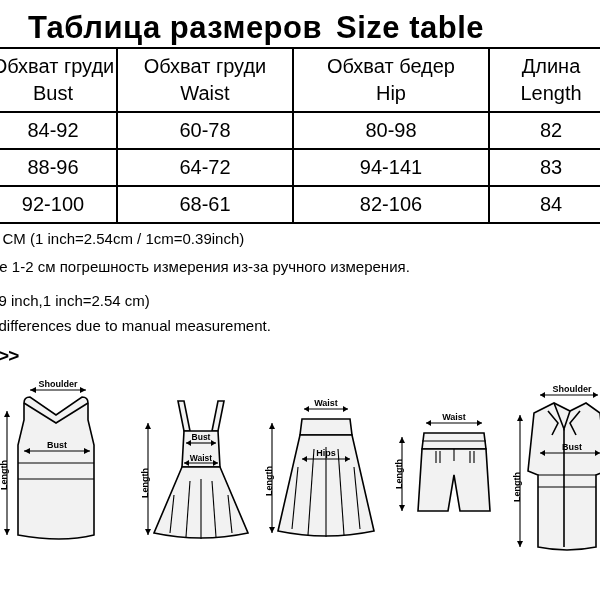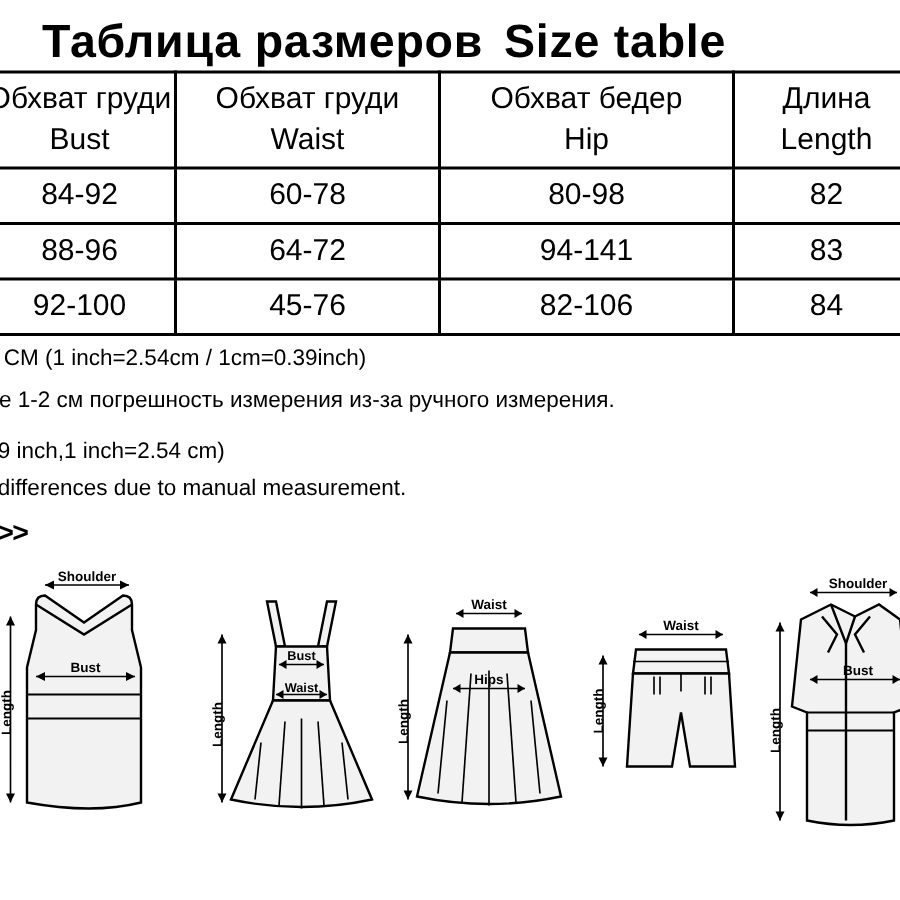--- a/index.html
+++ b/index.html
@@ -160,21 +160,21 @@
           <td>82</td>
         </tr>
         <tr>
           <td>88-96</td>
           <td>64-72</td>
           <td>94-141</td>
           <td>83</td>
         </tr>
         <tr>
           <td>92-100</td>
-          <td>45-76</td>
+          <td>68-61</td>
           <td>82-106</td>
           <td>84</td>
         </tr>
       </tbody>
     </table>
   </div>
 
   <div class="notes">
     <p class="note n1">я: CM      (1 inch=2.54cm / 1cm=0.39inch)</p>
     <p class="note n2">ьте 1-2 см погрешность измерения из-за ручного измерения.</p>

